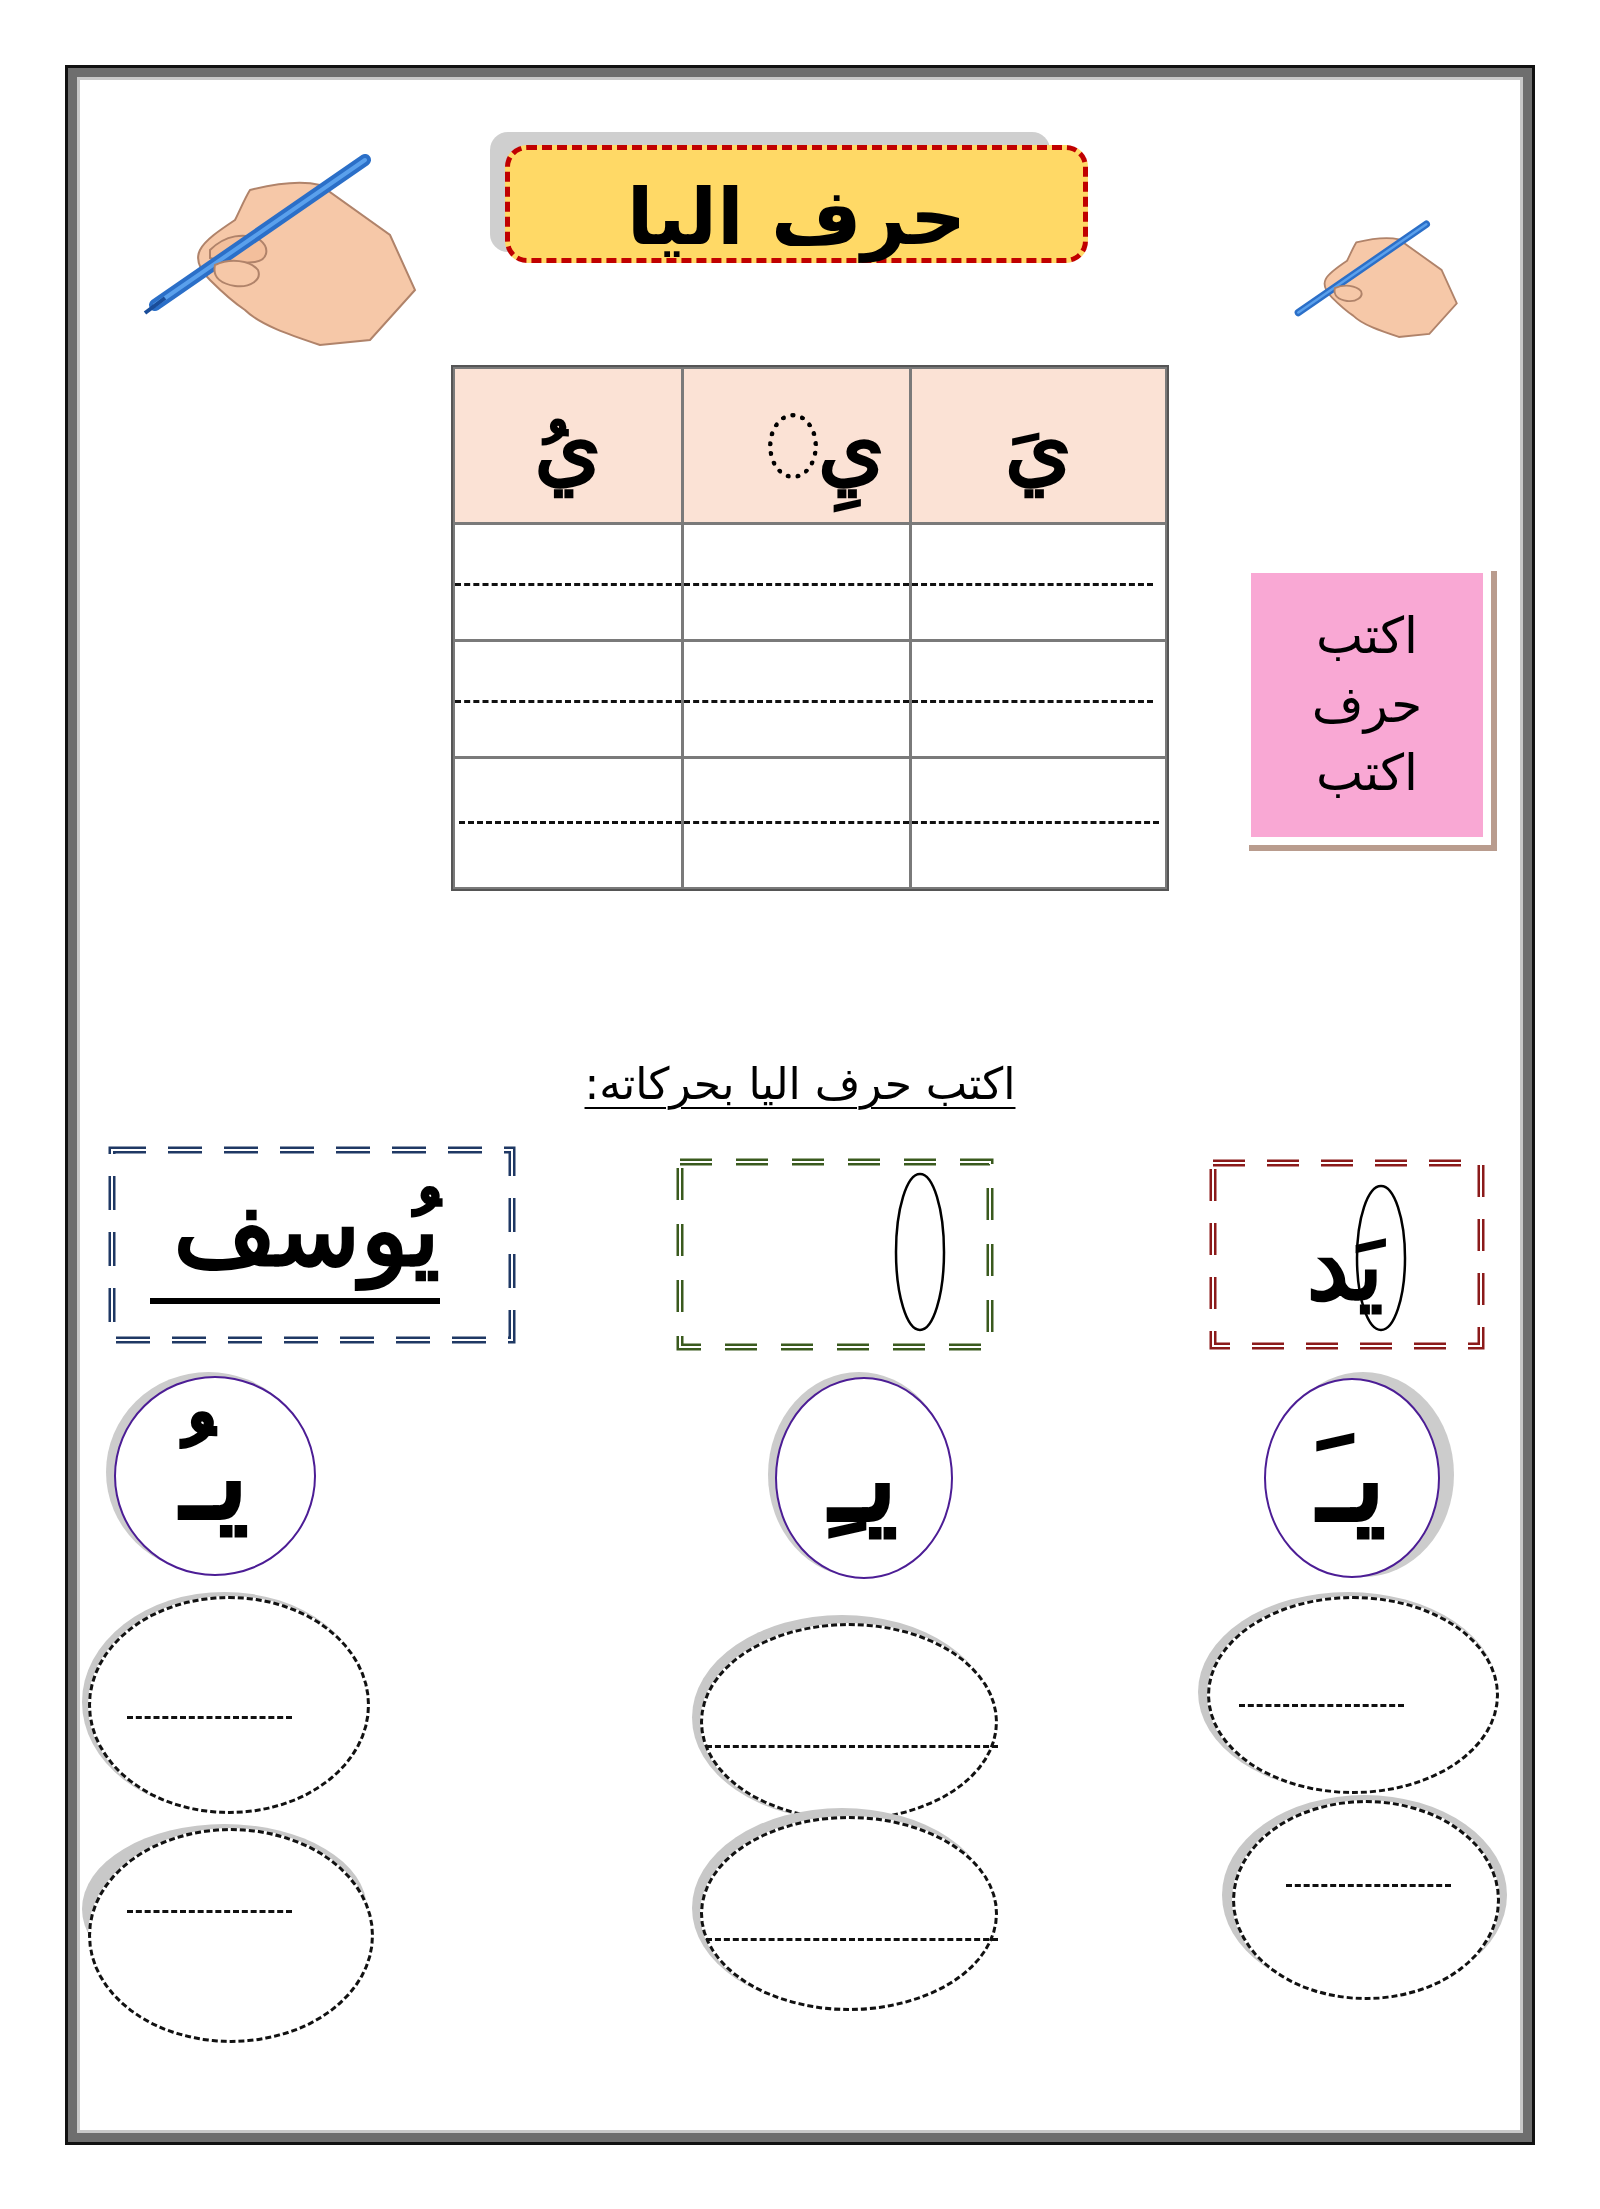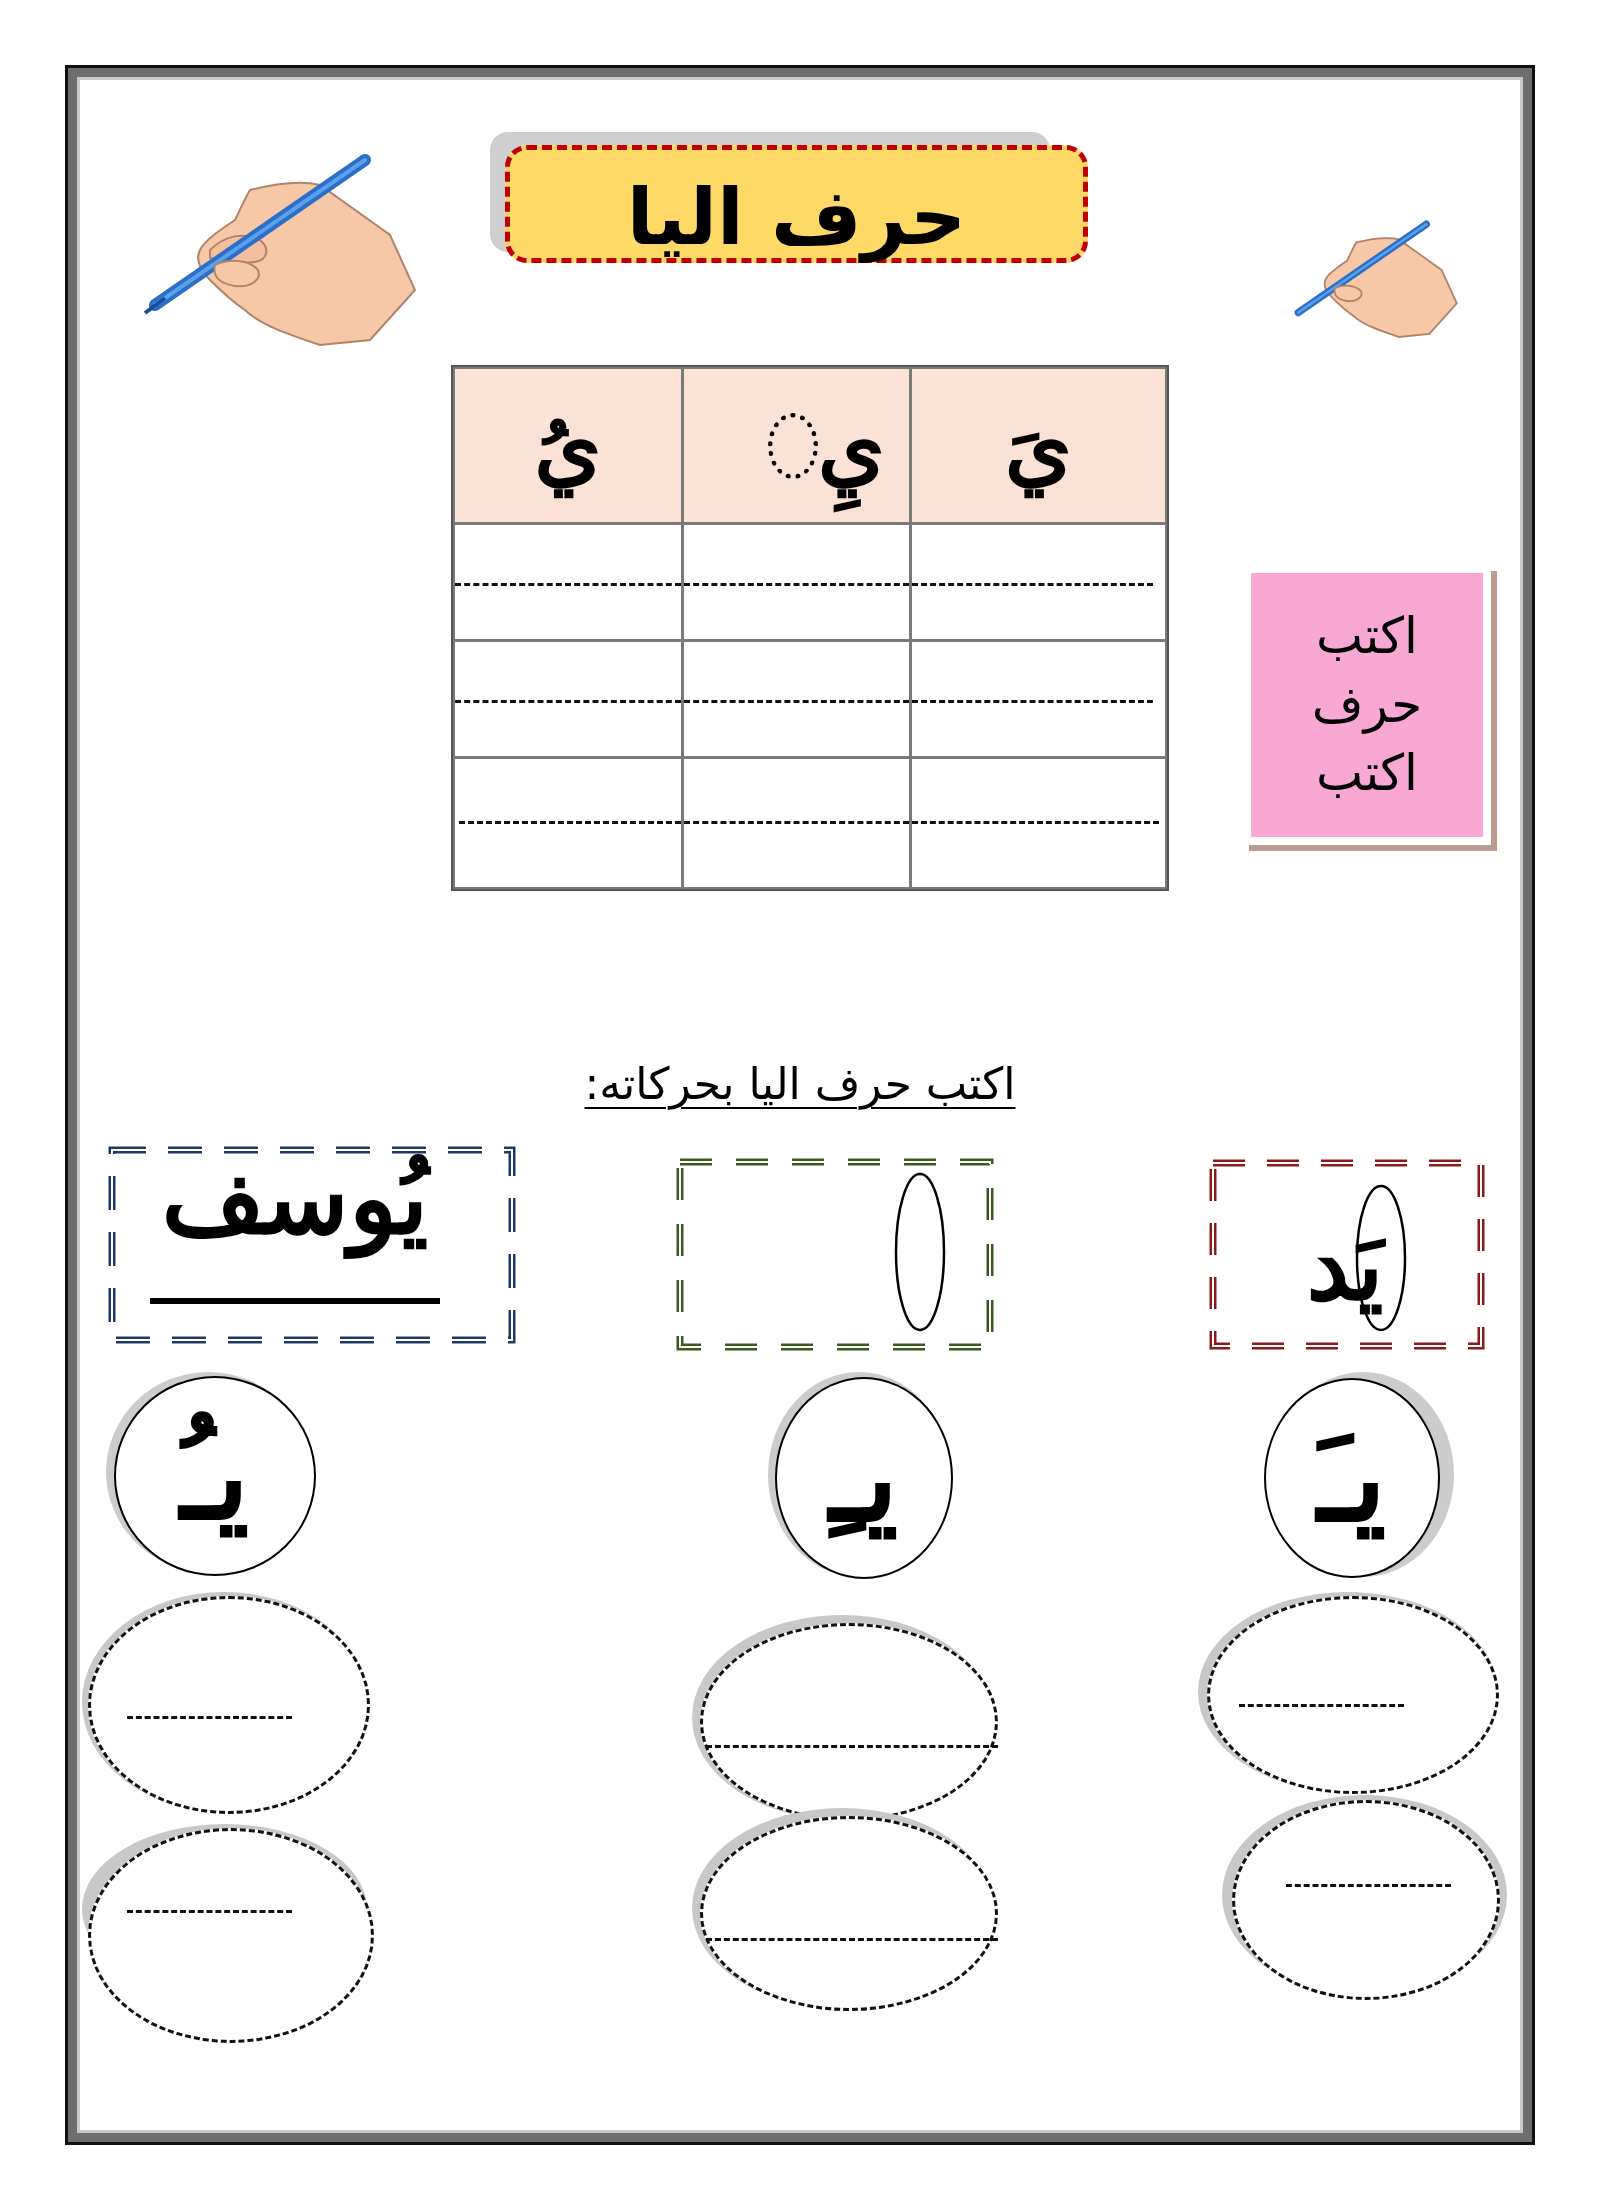--- a/index.html
+++ b/index.html
@@ -47,21 +47,21 @@
 
   
   .instr { left: 560px; top: 1058px; width: 480px; text-align: center; direction: rtl;
            font-family: "DejaVu Sans", sans-serif; font-size: 44px; }
   .instr span { text-decoration: underline; text-underline-offset: 8px; text-decoration-thickness: 2px; }
   .word { position: absolute; font-family: "DejaVu Serif", serif; font-weight: bold; direction: rtl;
           line-height: 1; }
 
   
   .circ-shadow { background: #cccccc; border-radius: 50%; }
-  .circ { background: #fff; border: 2px solid #000000; border-radius: 50%; box-sizing: border-box;
+  .circ { background: #fff; border: 2px solid #4c1d95; border-radius: 50%; box-sizing: border-box;
           display: flex; align-items: center; justify-content: center;
           font-family: "DejaVu Serif", serif; font-weight: bold; font-size: 120px; direction: rtl; line-height: 1; }
 
   
   .oval-shadow { background: #c8c8c8; border-radius: 50%; }
   .oval { background: #fff; border: 3px dashed #111; border-radius: 50%; box-sizing: border-box; }
   .odash { position: absolute; border-top: 3px dashed #111; height: 0; }
 </style>
 </head>
 <body>
@@ -161,21 +161,21 @@
   <rect x="10" y="10" width="310" height="185" fill="none" stroke="#ffffff" stroke-width="2" stroke-dasharray="32 24"></rect>
 </svg>
 <svg class="abs" style="left:890px;top:1170px" width="60" height="165">
   <ellipse cx="30" cy="82" rx="24" ry="78" fill="none" stroke="#000" stroke-width="2.5"></ellipse>
 </svg>
 
 <svg class="abs" style="left:100px;top:1138px" width="425" height="215">
   <rect x="12" y="12" width="400" height="190" fill="none" stroke="#1f3864" stroke-width="7" stroke-dasharray="34 22"></rect>
   <rect x="12" y="12" width="400" height="190" fill="none" stroke="#ffffff" stroke-width="2" stroke-dasharray="34 22"></rect>
 </svg>
-<div class="abs word" style="left:150px;top:1148px;width:290px;font-size:100px;text-align:center">يُوسف</div>
+<div class="abs word" style="left:150px;top:1180px;width:290px;font-size:100px;text-align:right">يُوسف</div>
 <div class="abs" style="left:150px;top:1298px;width:290px;height:6px;background:#000"></div>
 
 <div class="abs circ-shadow" style="left:106px;top:1372px;width:205px;height:200px"></div>
 <div class="abs circ" style="left:114px;top:1376px;width:202px;height:200px">
   <span>يـُ</span>
 </div>
 
 <div class="abs circ-shadow" style="left:768px;top:1372px;width:182px;height:205px"></div>
 <div class="abs circ" style="left:775px;top:1377px;width:178px;height:202px">
   <span>يـِ</span>

